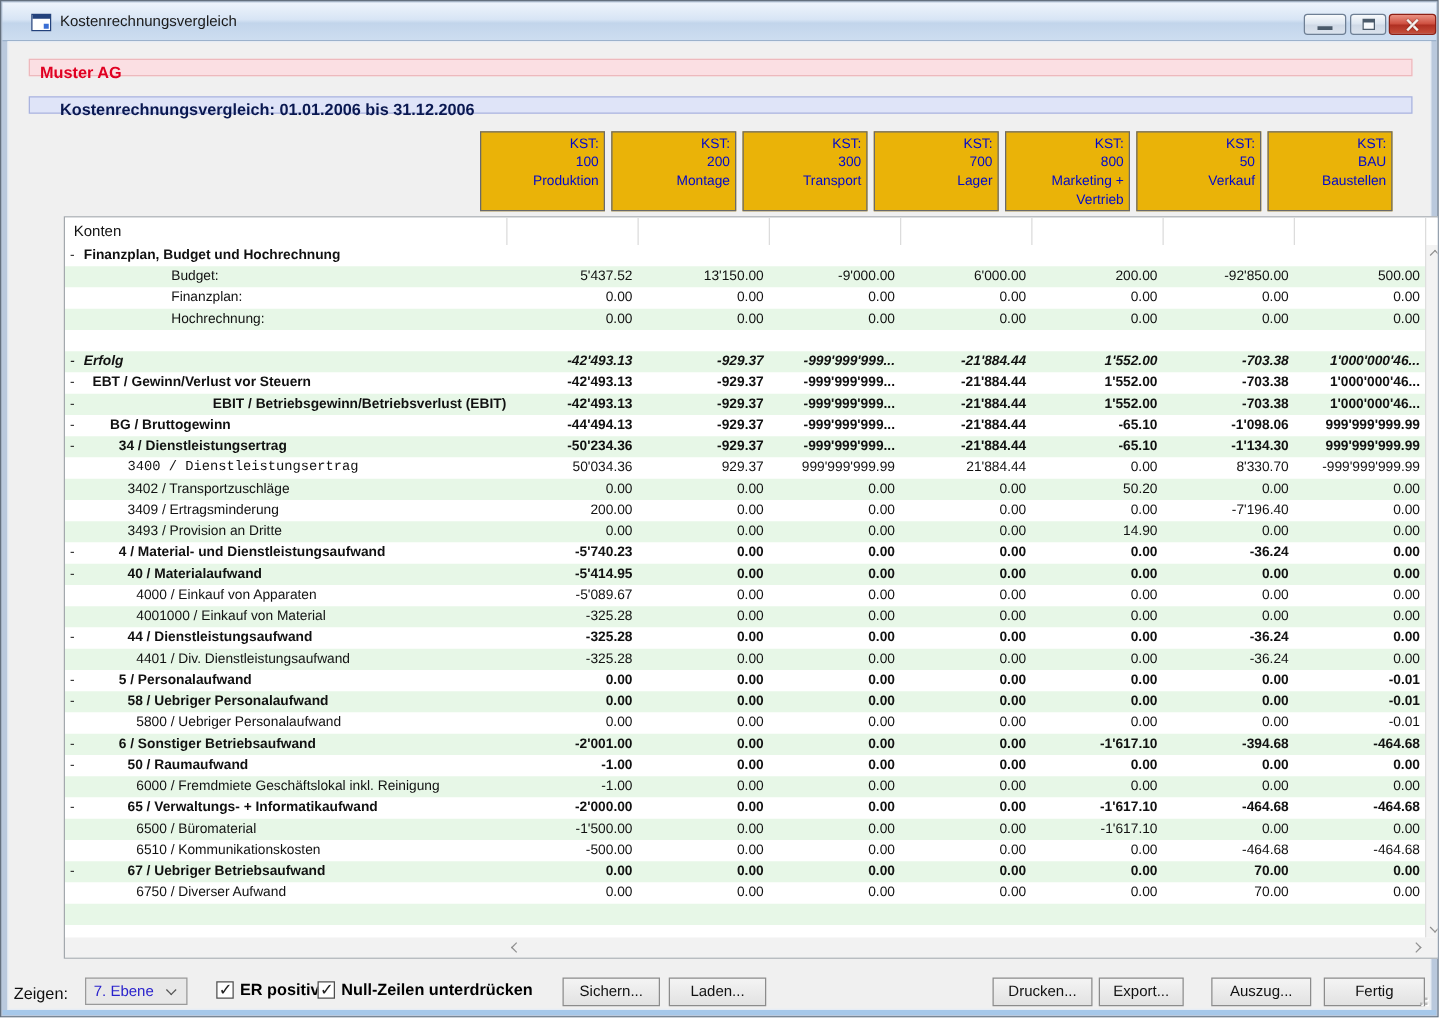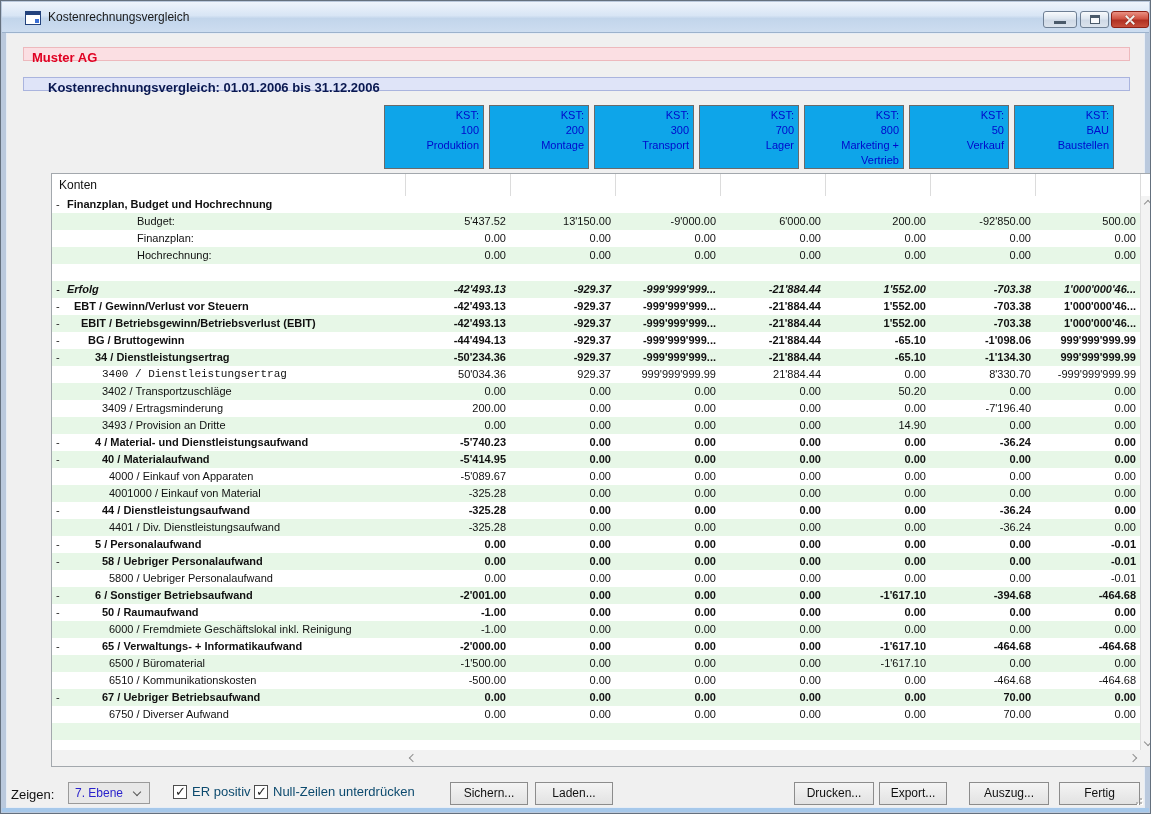--- a/index.html
+++ b/index.html
@@ -35,21 +35,21 @@
   .client{position:absolute;left:5px;top:32px;right:5px;bottom:5px;background:#f0f0f0;
     border:1px solid #e7edf5;}
 
   
   .banner{position:absolute;left:22px;width:1107px;height:14px;line-height:20px;
     font-size:13px;font-weight:bold;padding-left:8px;}
   .banner-company{top:46px;background:#fbdfe3;border:1px solid #edb9bd;color:#e00022;}
   .banner-report{top:76px;background:#dfe4f8;border:1px solid #aab4de;color:#0a1850;padding-left:24px;}
 
   
-  .kst-box{position:absolute;top:104px;width:100px;height:64px;background:#0ea5e9;
+  .kst-box{position:absolute;top:104px;width:100px;height:64px;background:#eab308;
     border:1px solid #6a6a6a;color:#0008cc;font-size:11px;line-height:15px;
     text-align:right;padding:2px 4px 0 2px;white-space:pre-line;}
 
   
   .table-panel{position:absolute;left:22px;top:172px;width:1106px;height:594px;
     background:#fff;border:1px solid #a3a8ad;overflow:hidden;margin-left:28px;}
   .thead{position:absolute;left:0;top:0;width:1088px;height:22px;display:flex;background:#fff;}
   .th-konten{width:353px;padding-left:7px;line-height:22px;font-size:12px;color:#111;}
   .th-col{width:105px;border-left:1px solid #dcdcdc;}
   .corner{position:absolute;right:0;top:0;width:16px;height:22px;background:#fff;border-left:1px solid #dcdcdc;}
@@ -73,21 +73,21 @@
 
   
   .f-label{position:absolute;font-size:13px;color:#111;}
   .combo{position:absolute;left:67px;top:781px;width:82px;height:22px;background:#e8e8e8;
     border:1px solid #9a9a9a;font-size:12px;color:#2a22cc;line-height:20px;padding-left:6px;}
   .combo .chev{position:absolute;right:9px;top:6px;border-color:#555;}
   .combo .chev{transform:rotate(-45deg);}
   .checkbox{position:absolute;top:783px;display:flex;align-items:center;}
   .cb{width:14px;height:14px;background:#fff;border:1px solid #4d4d4d;position:relative;flex:none;}
   .cb.checked::after{content:"\2713";position:absolute;left:1px;top:-2px;font-size:13px;color:#222;}
-  .cb-label{font-size:13px;color:#0c4a6e;margin-left:5px;white-space:nowrap;}
+  .cb-label{font-size:13px;color:#000000;margin-left:5px;white-space:nowrap;font-weight:bold;}
   .pbtn{position:absolute;top:781px;height:23px;background:linear-gradient(#f4f4f4,#e2e2e2);
     border:1px solid #8c8c8c;font-size:12px;color:#111;text-align:center;line-height:21px;}
   .grip{position:absolute;right:8px;bottom:9px;width:10px;height:10px;}
   .grip i{position:absolute;width:2px;height:2px;background:#b9b9b9;box-shadow:1px 1px 0 #fff;}
   .grip i:nth-child(1){right:0;bottom:0;}
   .grip i:nth-child(2){right:4px;bottom:0;}
   .grip i:nth-child(3){right:0;bottom:4px;}
 </style>
 </head>
 <body>
@@ -212,21 +212,21 @@
           <div class="val">-42'493.13</div>
           <div class="val">-929.37</div>
           <div class="val">-999'999'999...</div>
           <div class="val">-21'884.44</div>
           <div class="val">1'552.00</div>
           <div class="val">-703.38</div>
           <div class="val">1'000'000'46...</div>
         </div>
         <div class="row alt grp">
           <div class="ind">-</div>
-          <div class="lbl" style="padding-left: 16px;">EBIT / Betriebsgewinn/Betriebsverlust (EBIT)</div>
+          <div class="lbl" style="padding-left: 16px; text-align: right;">EBIT / Betriebsgewinn/Betriebsverlust (EBIT)</div>
           <div class="val">-42'493.13</div>
           <div class="val">-929.37</div>
           <div class="val">-999'999'999...</div>
           <div class="val">-21'884.44</div>
           <div class="val">1'552.00</div>
           <div class="val">-703.38</div>
           <div class="val">1'000'000'46...</div>
         </div>
         <div class="row grp">
           <div class="ind">-</div>

